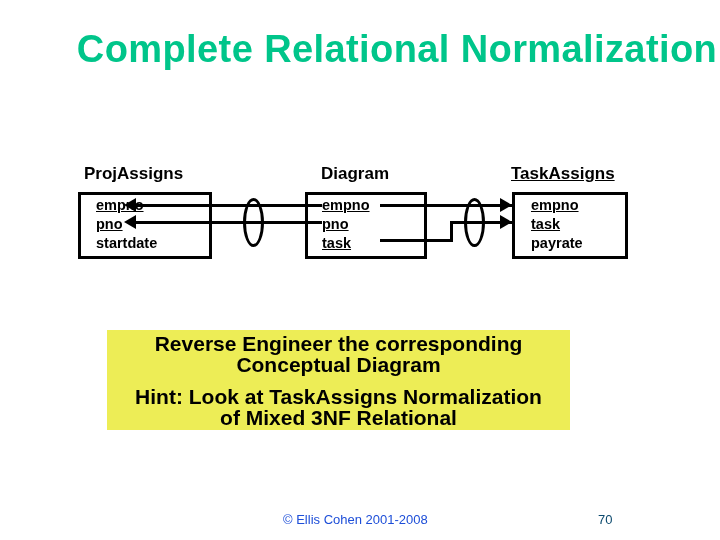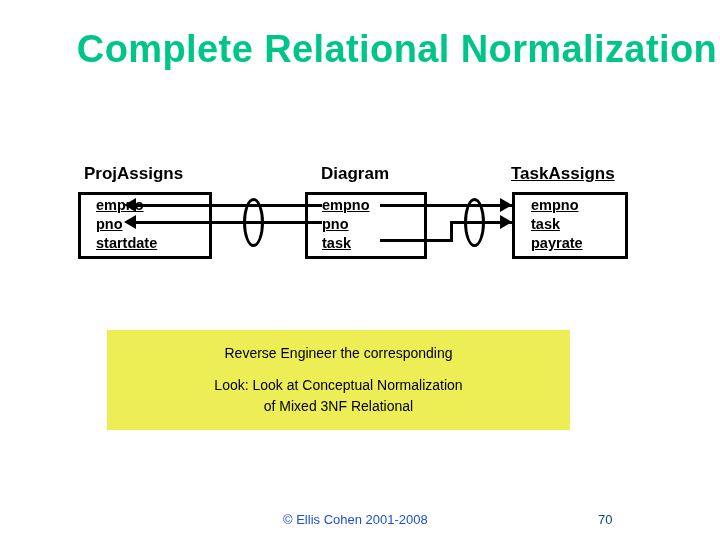--- a/index.html
+++ b/index.html
@@ -58,21 +58,20 @@
     position: absolute;
     box-sizing: border-box;
   }
   .attr {
     font-size: 14.5px;
     font-weight: bold;
     color: #000000;
     line-height: 19px;
     height: 19px;
     white-space: nowrap;
-    text-decoration: underline;
   }
   .attr.pk {
     text-decoration: underline;
     text-underline-offset: 1px;
   }
 
   
   .hline {
     position: absolute;
     background: #000000;
@@ -114,22 +113,22 @@
     width: 463px;
     height: 100px;
     background: #eded56;
     display: flex;
     flex-direction: column;
     align-items: center;
     justify-content: center;
   }
   .callout-block {
     text-align: center;
-    font-size: 14px;
-    font-weight: normal;
+    font-size: 21px;
+    font-weight: bold;
     color: #000000;
     line-height: 21px;
   }
   #callout-block-1 { margin-bottom: 11px; }
 
   
   #footer-copyright {
     position: absolute;
     left: 283px;
     top: 512px;
@@ -198,21 +197,22 @@
   <div class="hline" style="left:450px; top:221px; width:62px;"></div>
   <div class="arrow right" style="left:500px; top:215px;"></div>
 
   <div class="oval" style="left:464px; top:198px; width:21px; height:49px;"></div>
 
 </div>
 
 <div id="callout">
   <div class="callout-block" id="callout-block-1">
     <div>Reverse Engineer the corresponding</div>
+    <div>Conceptual Diagram</div>
   </div>
   <div class="callout-block" id="callout-block-2">
-    <div>Look: Look at Conceptual Normalization</div>
+    <div>Hint: Look at TaskAssigns Normalization</div>
     <div>of Mixed 3NF Relational</div>
   </div>
 </div>
 
 <div id="footer-copyright">© Ellis Cohen 2001-2008</div>
 <div id="footer-pagenum">70</div>
 
 </body></html>

